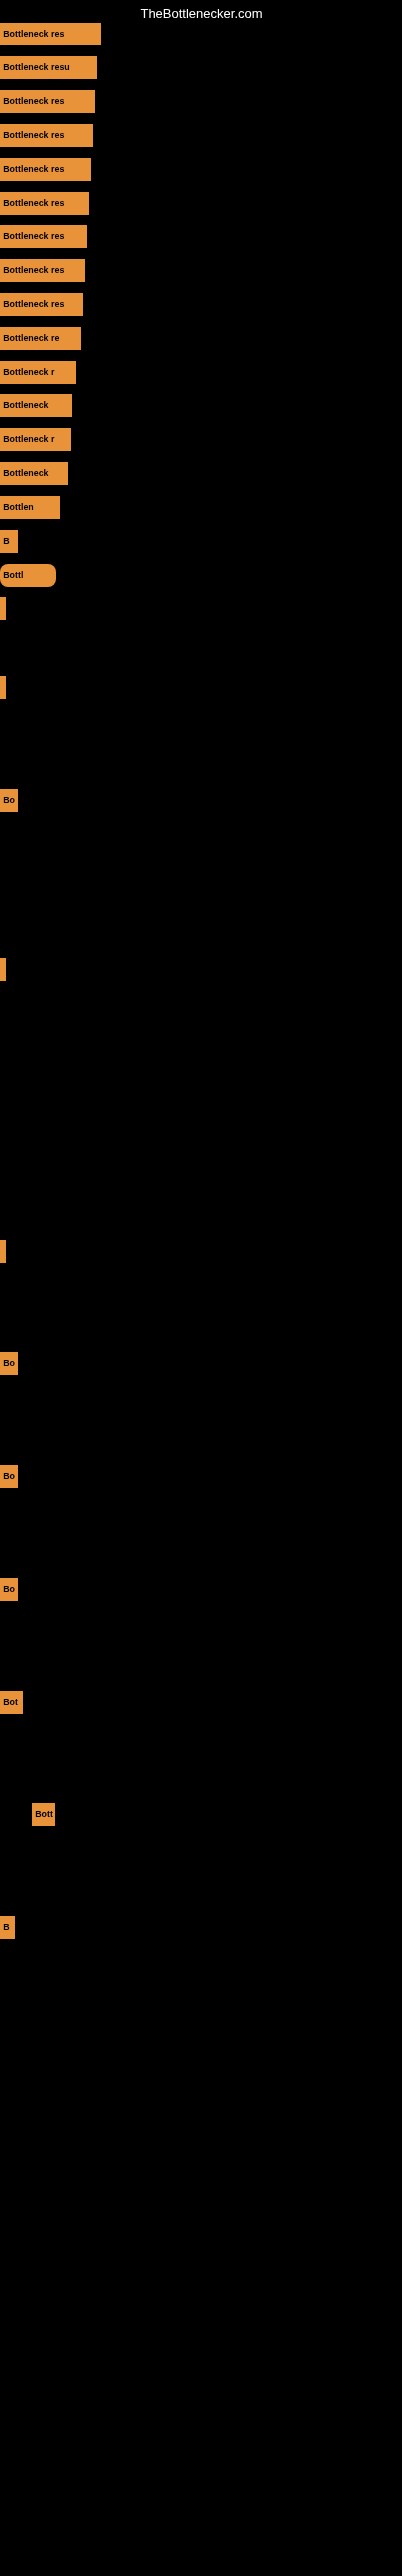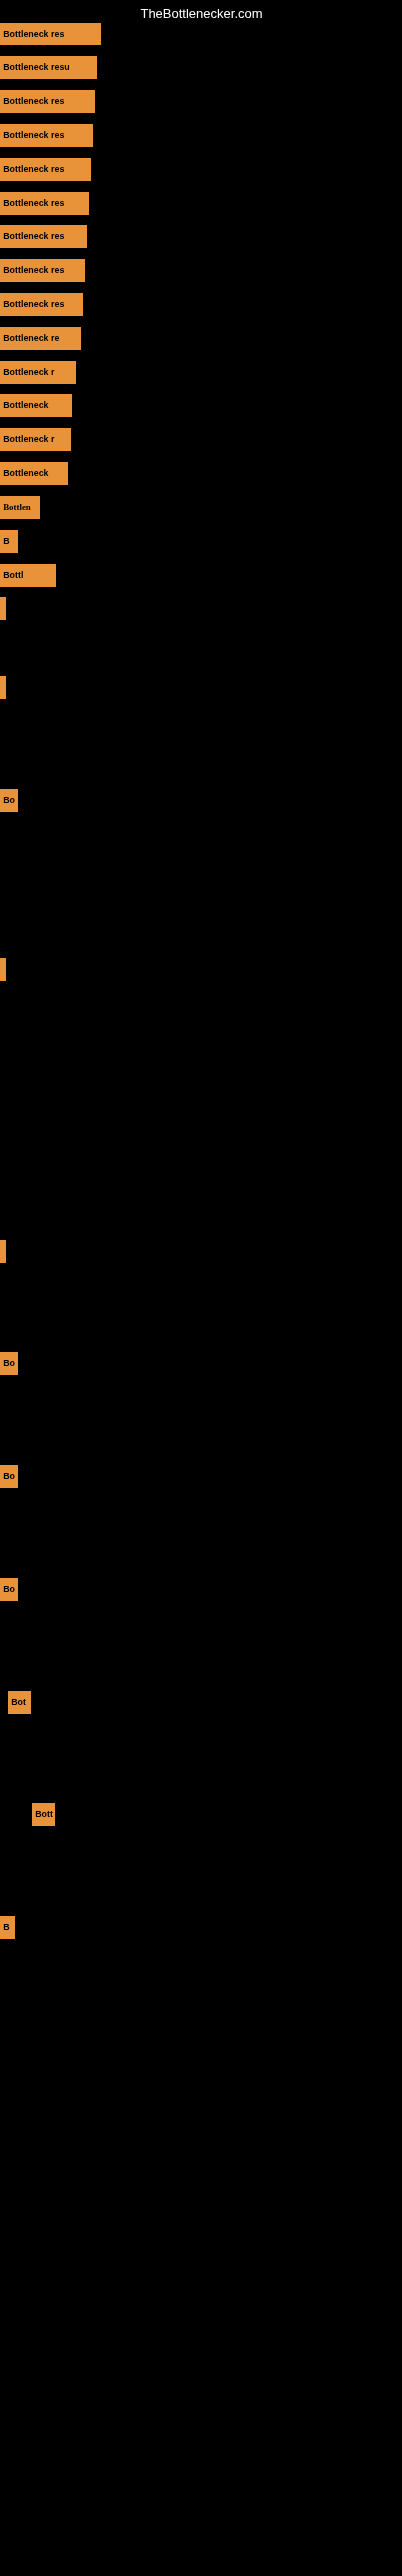--- a/index.html
+++ b/index.html
@@ -83,27 +83,27 @@
     <div class="bar-container" style="top: 394px; left: 0px; width: 72px;">
       <div class="bar" style="width: 72px;">Bottleneck</div>
     </div>
     <div class="bar-container" style="top: 428px; left: 0px; width: 71px;">
       <div class="bar" style="width: 71px;">Bottleneck r</div>
     </div>
     <div class="bar-container" style="top: 462px; left: 0px; width: 68px;">
       <div class="bar" style="width: 68px;">Bottleneck</div>
     </div>
     <div class="bar-container" style="top: 496px; left: 0px; width: 60px;">
-      <div class="bar" style="width: 40px; font-family: Liberation Serif, serif;">Bottlen</div>
+      <div class="bar" style="width: 60px;">Bottlen</div>
     </div>
     <div class="bar-container" style="top: 530px; left: 0px; width: 17.7px;">
       <div class="bar" style="width: 17.7px;">B</div>
     </div>
     <div class="bar-container" style="top: 564px; left: 0px; width: 56px;">
-      <div class="bar" style="width: 56px;">Bottl</div>
+      <div class="bar" style="width: 56px; border-radius: 8px;">Bottl</div>
     </div>
     <div class="bar-container" style="top: 597px; left: 0px; width: 4px;">
       <div class="bar" style="width: 4px;"></div>
     </div>
     <div class="bar-container" style="top: 676px; left: 0px; width: 4px;">
       <div class="bar" style="width: 4px;"></div>
     </div>
     <div class="bar-container" style="top: 789px; left: 0px; width: 17.7px;">
       <div class="bar" style="width: 17.7px;">Bo</div>
     </div>
@@ -115,21 +115,21 @@
     </div>
     <div class="bar-container" style="top: 1352px; left: 0px; width: 17.7px;">
       <div class="bar" style="width: 17.7px;">Bo</div>
     </div>
     <div class="bar-container" style="top: 1465px; left: 0px; width: 17.7px;">
       <div class="bar" style="width: 17.7px;">Bo</div>
     </div>
     <div class="bar-container" style="top: 1578px; left: 0px; width: 17.7px;">
       <div class="bar" style="width: 17.7px;">Bo</div>
     </div>
-    <div class="bar-container" style="top: 1691px; left: 8px; width: 22.5px;">
+    <div class="bar-container" style="top: 1691px; left: 0px; width: 22.5px;">
       <div class="bar" style="width: 22.5px;">Bot</div>
     </div>
     <div class="bar-container" style="top: 1803px; left: 0px; width: 22.5px;">
       <div class="bar" style="width: 22.5px; margin-left: 32px;">Bott</div>
     </div>
     <div class="bar-container" style="top: 1916px; left: 0px; width: 14.5px;">
       <div class="bar" style="width: 14.5px;">B</div>
     </div>
   </div>
 

